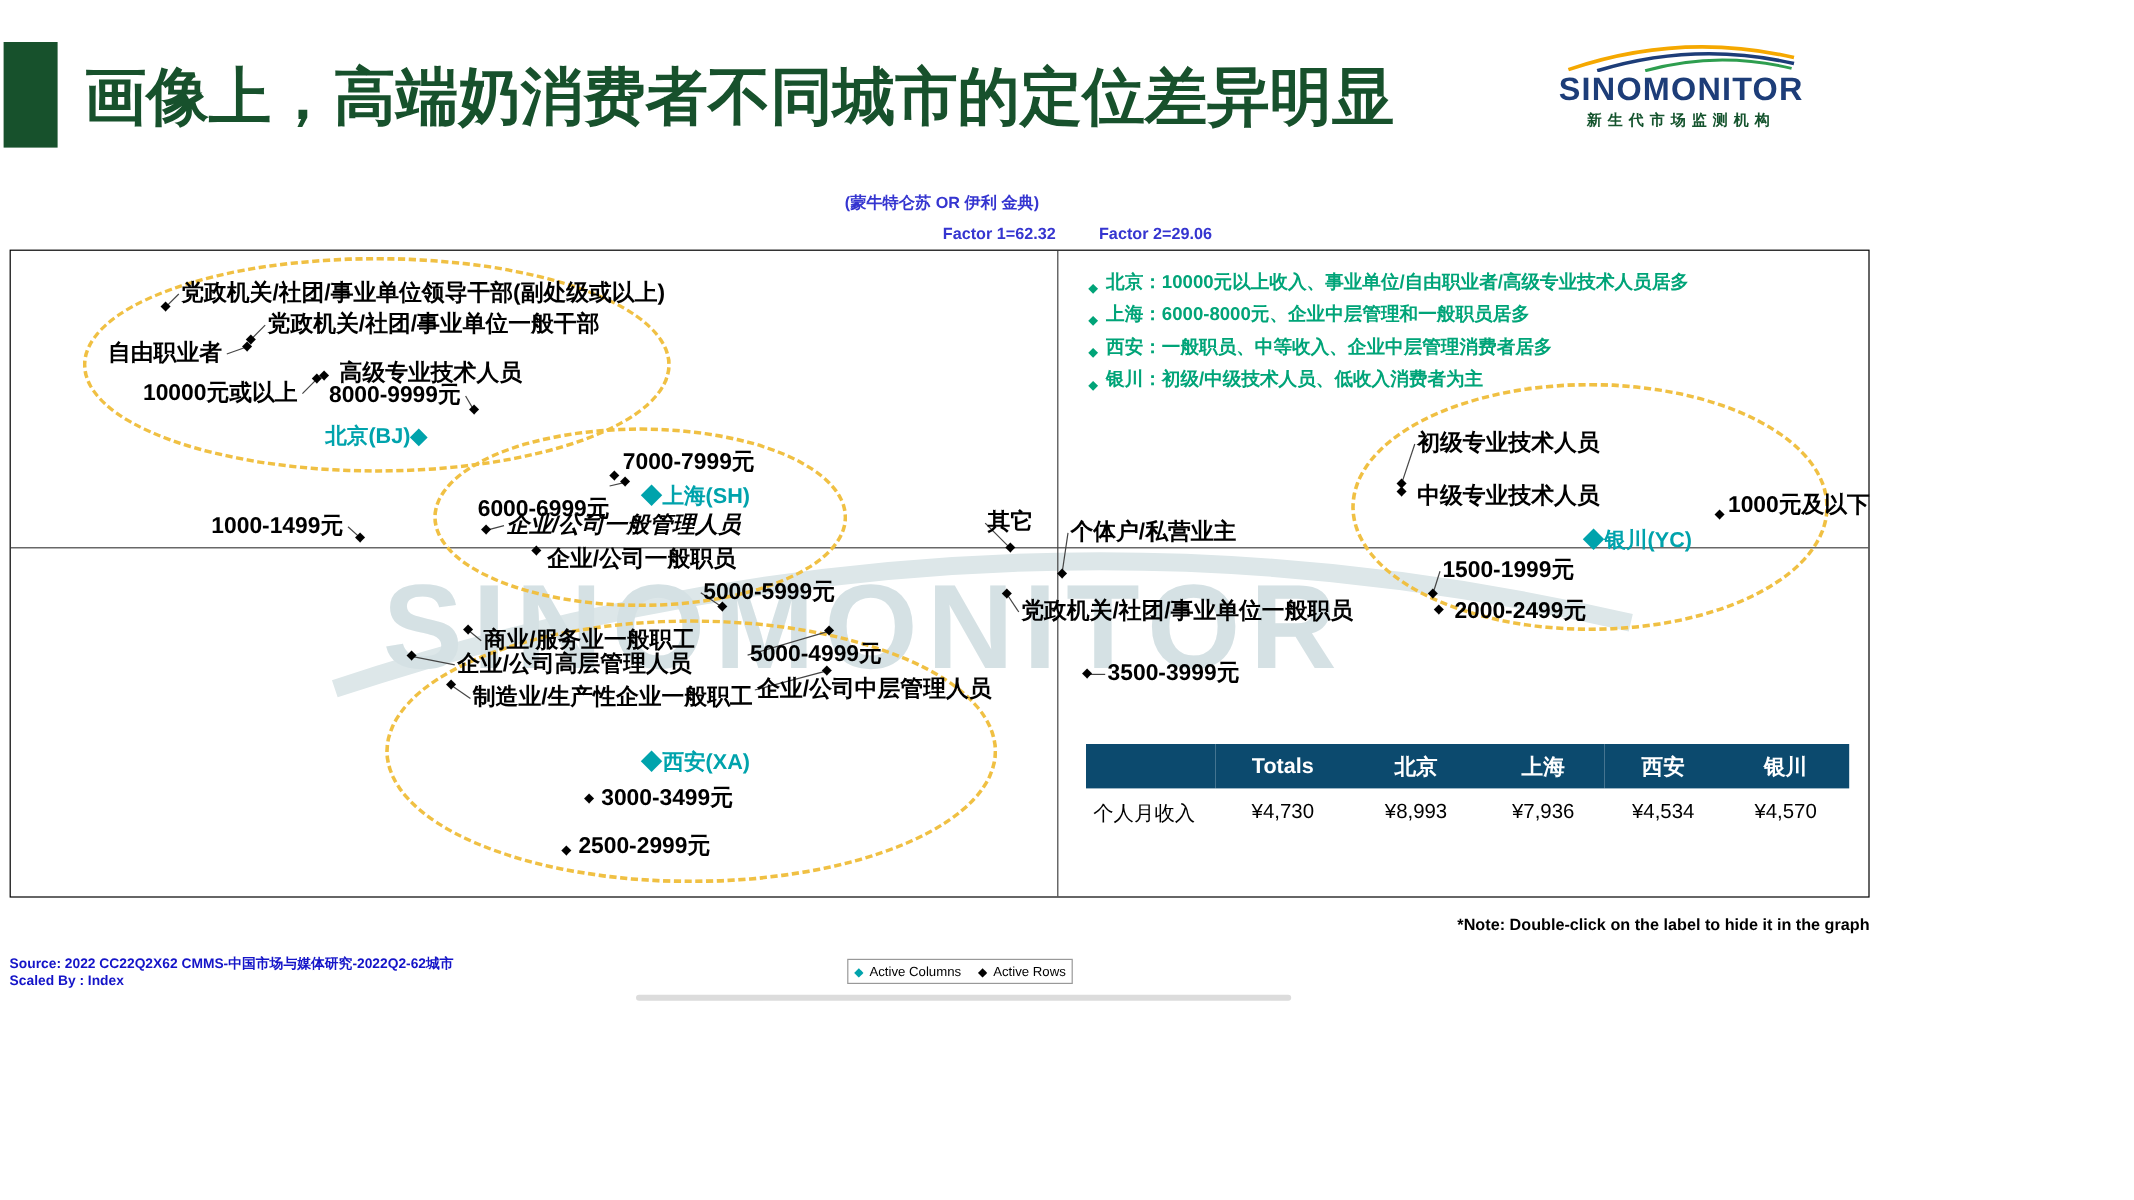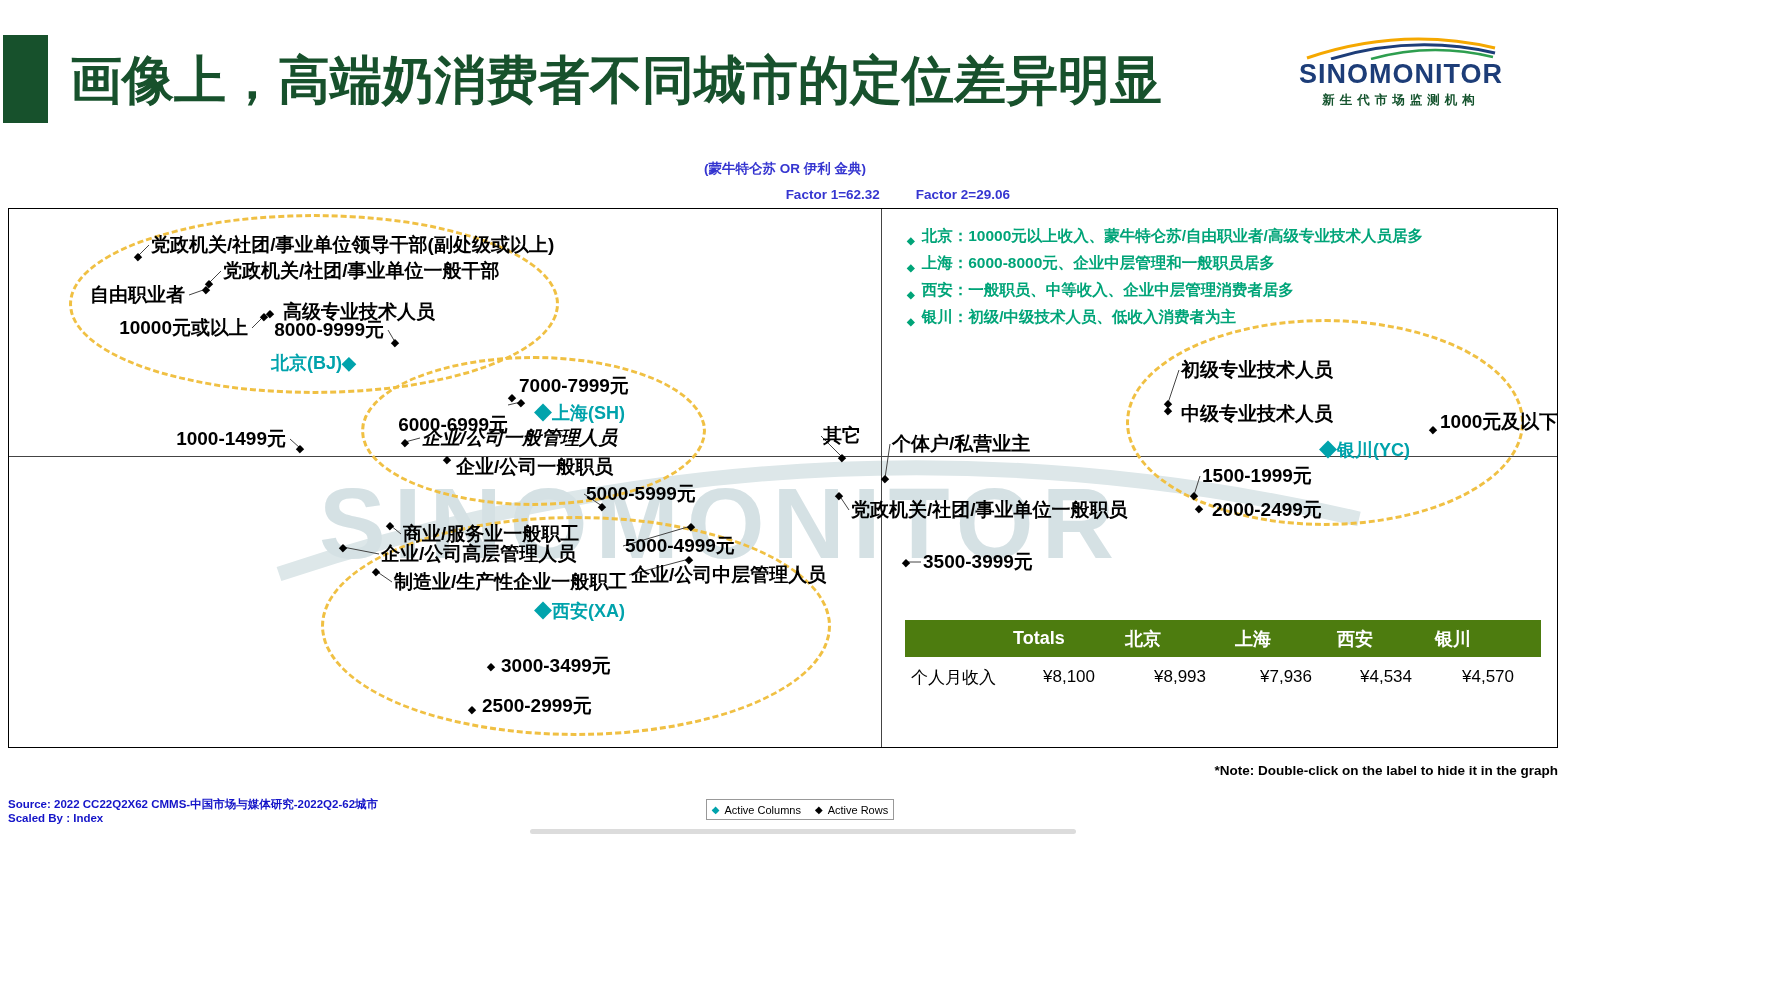--- a/index.html
+++ b/index.html
@@ -22,21 +22,21 @@
   .ellipse{position:absolute;border:3px dashed #f0c043;border-radius:50%;z-index:1}
   #lines{position:absolute;left:0;top:0;width:1550px;height:540px;z-index:2;pointer-events:none}
   .pt{position:absolute;z-index:3;font-size:11px;color:#000;transform:translate(-50%,-50%);line-height:1}
   .pt-label{position:absolute;z-index:3;font-size:19px;font-weight:bold;color:#000;white-space:nowrap;line-height:18px}
   .city{position:absolute;z-index:3;font-size:18px;font-weight:bold;color:#00a3ac;white-space:nowrap;line-height:20px}
   .insights{position:absolute;left:898px;top:16px;z-index:3}
   .insight{display:flex;align-items:flex-start;font-size:15.5px;font-weight:bold;color:#00a478;line-height:22px}
   .insight .dm{font-size:10px;margin:5px 7px 0 0}
   .note{position:absolute;right:220px;top:763px;font-size:13.5px;font-weight:bold;color:#000}
   .tbl{position:absolute;left:905px;top:620px;width:636px;border-collapse:collapse;z-index:5;background:#fff}
-  .tbl th{background:#4d7c0f;color:#fff;font-size:18px;font-weight:bold;height:37px;text-align:left}
+  .tbl th{background:#0c4a6e;color:#fff;font-size:18px;font-weight:bold;height:37px;text-align:center}
   .tbl td{font-size:17px;color:#000;height:40px;text-align:center}
   .tbl td.rowlabel{text-align:left;padding-left:6px}
   .src{position:absolute;left:8px;top:797px;font-size:11.5px;font-weight:bold;color:#1414c8;line-height:14px}
   .legend{position:absolute;left:706px;top:799px;width:188px;height:21px;border:1px solid #999;background:#fff;
     display:flex;align-items:center;justify-content:center;gap:14px;font-size:11px;color:#000}
   .legend .item{display:flex;align-items:center;gap:5px}
   .legend .dm{font-size:10px;color:#000}
   .legend .dm.cols{color:#00a3ac}
   .scrollbar{position:absolute;left:530px;top:829px;width:546px;height:5px;background:#dcdcdc;border-radius:3px}
 </style>
@@ -93,21 +93,21 @@
         <line x1="680" y1="350" x2="620" y2="366" stroke="#444" stroke-width="1"></line>
         <line x1="897" y1="353" x2="912" y2="353" stroke="#444" stroke-width="1"></line>
         <line x1="1159" y1="194" x2="1170" y2="161" stroke="#444" stroke-width="1"></line>
         <line x1="1185" y1="286" x2="1191" y2="267" stroke="#444" stroke-width="1"></line>
       </svg>
 
     <div class="insights">
       <div class="insight">
         <span class="dm">◆</span>
         <span>北京：</span>
-        <span>10000元以上收入、蒙牛特仑苏/自由职业者/高级专业技术人员居多</span>
+        <span>10000元以上收入、事业单位/自由职业者/高级专业技术人员居多</span>
       </div>
       <div class="insight">
         <span class="dm">◆</span>
         <span>上海：</span>
         <span>6000-8000元、企业中层管理和一般职员居多</span>
       </div>
       <div class="insight">
         <span class="dm">◆</span>
         <span>西安：</span>
         <span>一般职员、中等收入、企业中层管理消费者居多</span>
@@ -173,21 +173,21 @@
       <div class="pt" style="left: 1159px; top: 201px;">◆</div>
       <div class="pt-label" style="top: 196px; left: 1172px;">中级专业技术人员</div>
       <div class="pt" style="left: 1424px; top: 220px;">◆</div>
       <div class="pt-label" style="top: 204px; left: 1431px;">1000元及以下</div>
       <div class="pt" style="left: 1185px; top: 286px;">◆</div>
       <div class="pt-label" style="top: 258px; left: 1193px;">1500-1999元</div>
       <div class="pt" style="left: 1190px; top: 299px;">◆</div>
       <div class="pt-label" style="top: 292px; left: 1203px;">2000-2499元</div>
       <div class="city" style="left: 262px; top: 144px;">北京(BJ)◆</div>
       <div class="city" style="left: 525px; top: 194px;">◆上海(SH)</div>
-      <div class="city" style="left: 525px; top: 392px;">◆西安(XA)</div>
+      <div class="city" style="left: 525px; top: 416px;">◆西安(XA)</div>
       <div class="city" style="left: 1310px; top: 231px;">◆银川(YC)</div>
     </div>
 
   <table class="tbl">
     <colgroup>
       <col style="width:108px">
         <col style="width:112px">
         <col style="width:110px">
       <col style="width:102px">
         <col style="width:98px">
@@ -199,21 +199,21 @@
         <th>Totals</th>
         <th>北京</th>
         <th>上海</th>
         <th>西安</th>
         <th>银川</th>
       </tr>
     </thead>
     <tbody>
       <tr>
         <td class="rowlabel">个人月收入</td>
-        <td>¥8,100</td>
+        <td>¥4,730</td>
         <td>¥8,993</td>
         <td>¥7,936</td>
         <td>¥4,534</td>
         <td>¥4,570</td>
       </tr>
     </tbody>
   </table>
 
   <div class="note">*Note: Double-click on the label to hide it in the graph</div>
 

